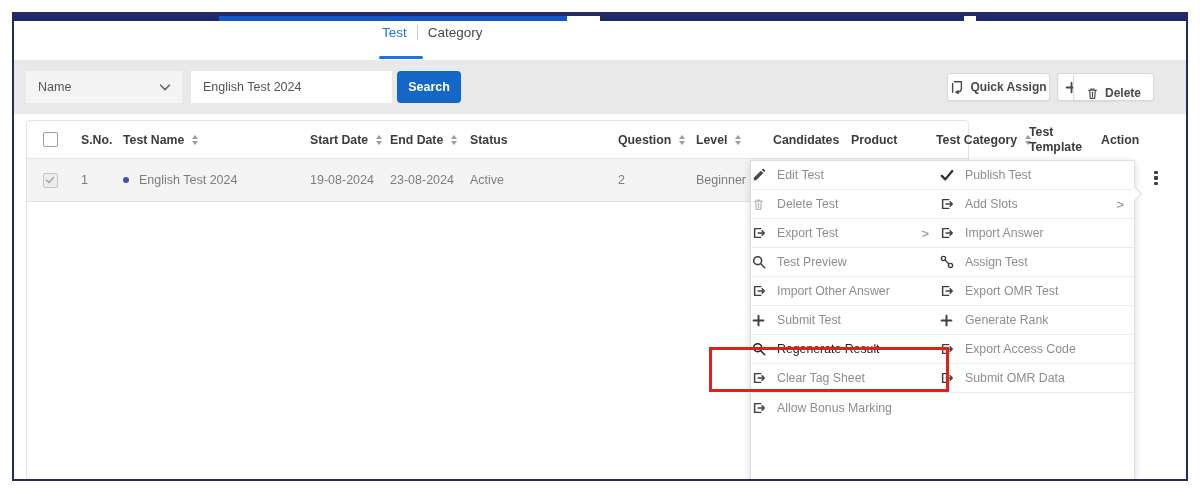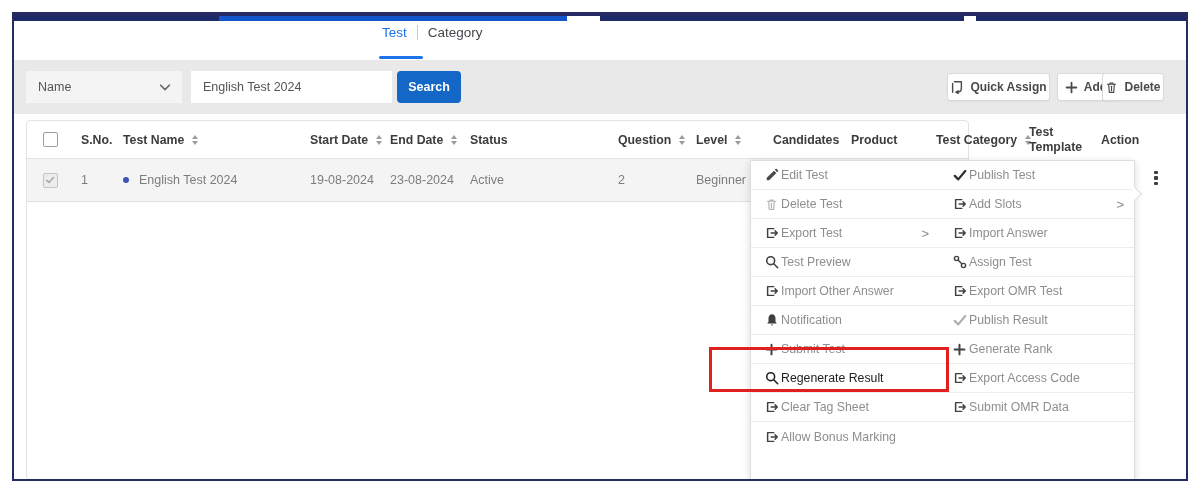--- a/index.html
+++ b/index.html
@@ -28,21 +28,21 @@
                   border:none; outline:none; padding:0 12px; font-size:12.5px; color:#555;
                   font-family:"Liberation Sans", sans-serif; }
   .search-btn { position:absolute; left:383px; top:11px; width:64px; height:32px; background:#1467c6;
                 color:#fff; font-weight:bold; font-size:12.5px; border:none; border-radius:4px; cursor:pointer;
                 font-family:"Liberation Sans", sans-serif; }
   .bar-btn { position:absolute; top:13px; height:28px; background:#fff; border:1px solid #d9d9d9; border-radius:3px;
              display:flex; align-items:center; justify-content:center; gap:6px; font-size:12px; font-weight:bold;
              color:#4a4a4a; cursor:pointer; box-shadow:0 1px 1px rgba(0,0,0,0.04); }
   .btn-quick { left:933px; width:103px;align-items:center; }
   .btn-add { left:1043px; width:58px; }
-  .btn-del { left:1088px; width:62px; }
+  .btn-del { left:1059px; width:81px;align-items:flex-end; }
 
   
   .card { position:absolute; left:12px; top:106px; width:943px; height:360px; background:#fff;
           border:1px solid #e2e2e2; border-radius:4px; }
   .thead, .trow { display:grid;
           grid-template-columns:46px 40px 185px 80px 80px 148px 78px 77px 78px 85px 85px 80px 89px;
           align-items:center; }
   .thead { height:38px; border-bottom:1px solid #e4e4e4; font-size:12.3px; font-weight:bold; color:#3c3c3c; }
   .trow { height:43px; background:#f4f4f4; border-bottom:1px solid #e0e0e0; font-size:12.5px; color:#7d7d7d; }
   .cell { padding-left:12px; display:flex; align-items:center; gap:4px; white-space:nowrap; }
@@ -64,21 +64,21 @@
   .dots span { width:3.5px; height:3.5px; background:#3f3f3f; border-radius:1px; }
 
   
   .menu { position:absolute; left:736px; top:146px; width:385px; height:321px; background:#fff;
           border:1px solid #ddd; box-shadow:0 2px 8px rgba(0,0,0,0.14); display:grid;
           grid-template-rows:repeat(11, 1fr); z-index:5; }
   .menu-notch { position:absolute; right:-6px; top:28px; width:10px; height:10px; background:#fff;
                 border-top:1px solid #ddd; border-right:1px solid #ddd; transform:rotate(45deg); }
   .mrow { display:grid; grid-template-columns:188px 1fr; border-bottom:1px solid #ececec; }
   .mrow:last-child { border-bottom:none; }
-  .mitem { display:flex; align-items:center; gap:2px; padding-left:13px; position:relative; font-size:12.3px;
+  .mitem { display:flex; align-items:center; gap:11px; position:relative; font-size:12.3px;
            color:#8e8e8e; cursor:pointer; }
   .mitem .ic { width:15px; height:15px; flex:none; display:flex; align-items:center; justify-content:center; }
   .mitem.dark-label { color:#222; }
   .sub-chevron { position:absolute; right:10px; color:#8a8a8a; font-size:13px; }
   .ic svg { display:block; }
 
   
   .red-box { position:absolute; left:695px; top:333px; width:240px; height:45px; border:3px solid #e01f1f; z-index:8; }
 
   svg.glyph { stroke-linecap:round; stroke-linejoin:round; }
@@ -356,39 +356,20 @@
         <span class="ic">
             <svg class="glyph" width="14" height="14" viewBox="0 0 16 16" fill="none" stroke="#3f3f3f" stroke-width="1.7">
               <path d="M10 3 H3 v10 h7"></path>
               <path d="M7 8 h7 M11.5 5.5 L14 8 l-2.5 2.5"></path>
             </svg>
           </span>
         <span>Export OMR Test</span>
       </div>
     </div>
 
-    <div class="mrow">
-      <div class="mitem">
-        <span class="ic">
-            <svg class="glyph" width="14" height="14" viewBox="0 0 16 16" fill="#3f3f3f">
-              <path d="M8 1.5 C5.5 1.5 4 3.5 4 6 v4 l-1.5 2 h11 L12 10 V6 C12 3.5 10.5 1.5 8 1.5 Z"></path>
-              <path d="M6.6 13.2 a1.5 1.5 0 0 0 2.8 0 Z"></path>
-            </svg>
-          </span>
-        <span>Notification</span>
-      </div>
-      <div class="mitem">
-        <span class="ic">
-            <svg class="glyph" width="14" height="14" viewBox="0 0 16 16" fill="none" stroke="#b0b0b0" stroke-width="2.6">
-              <polyline points="2,9 6,13 14,3.5"></polyline>
-            </svg>
-          </span>
-        <span>Publish Result</span>
-      </div>
-    </div>
 
     <div class="mrow">
       <div class="mitem">
         <span class="ic">
             <svg class="glyph" width="13" height="13" viewBox="0 0 16 16" fill="none" stroke="#3f3f3f" stroke-width="2.4">
               <path d="M8 2 v12 M2 8 h12"></path>
             </svg>
           </span>
         <span>Submit Test</span>
       </div>

